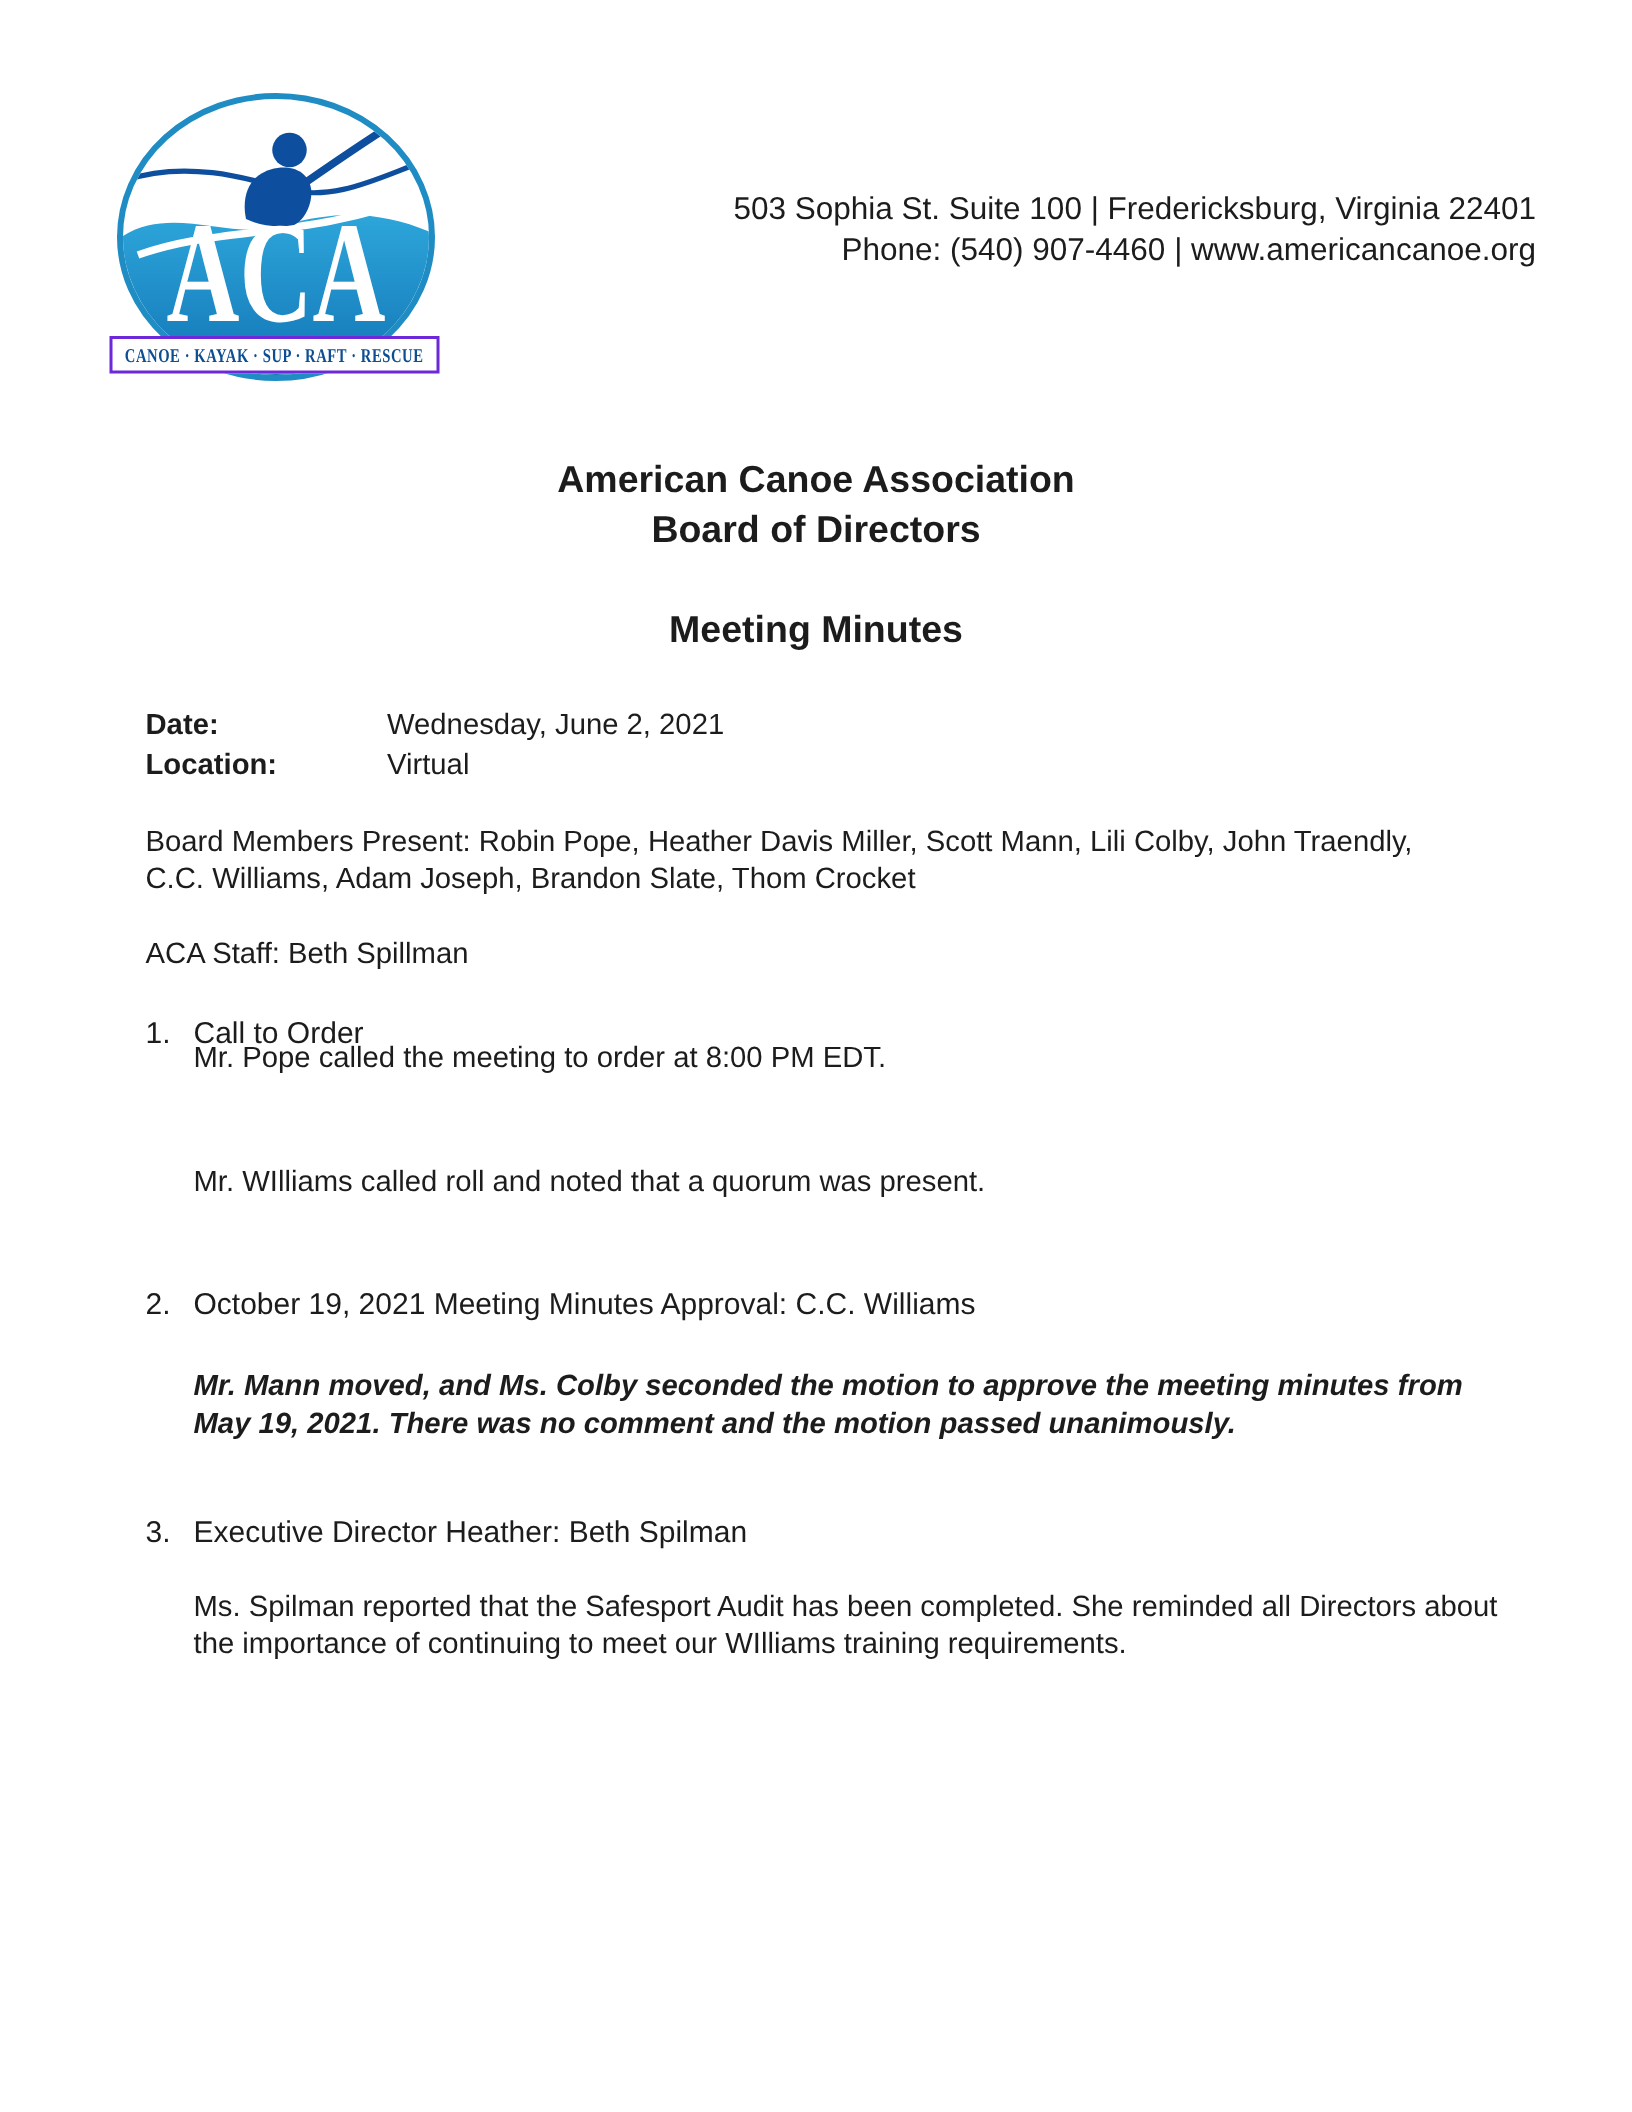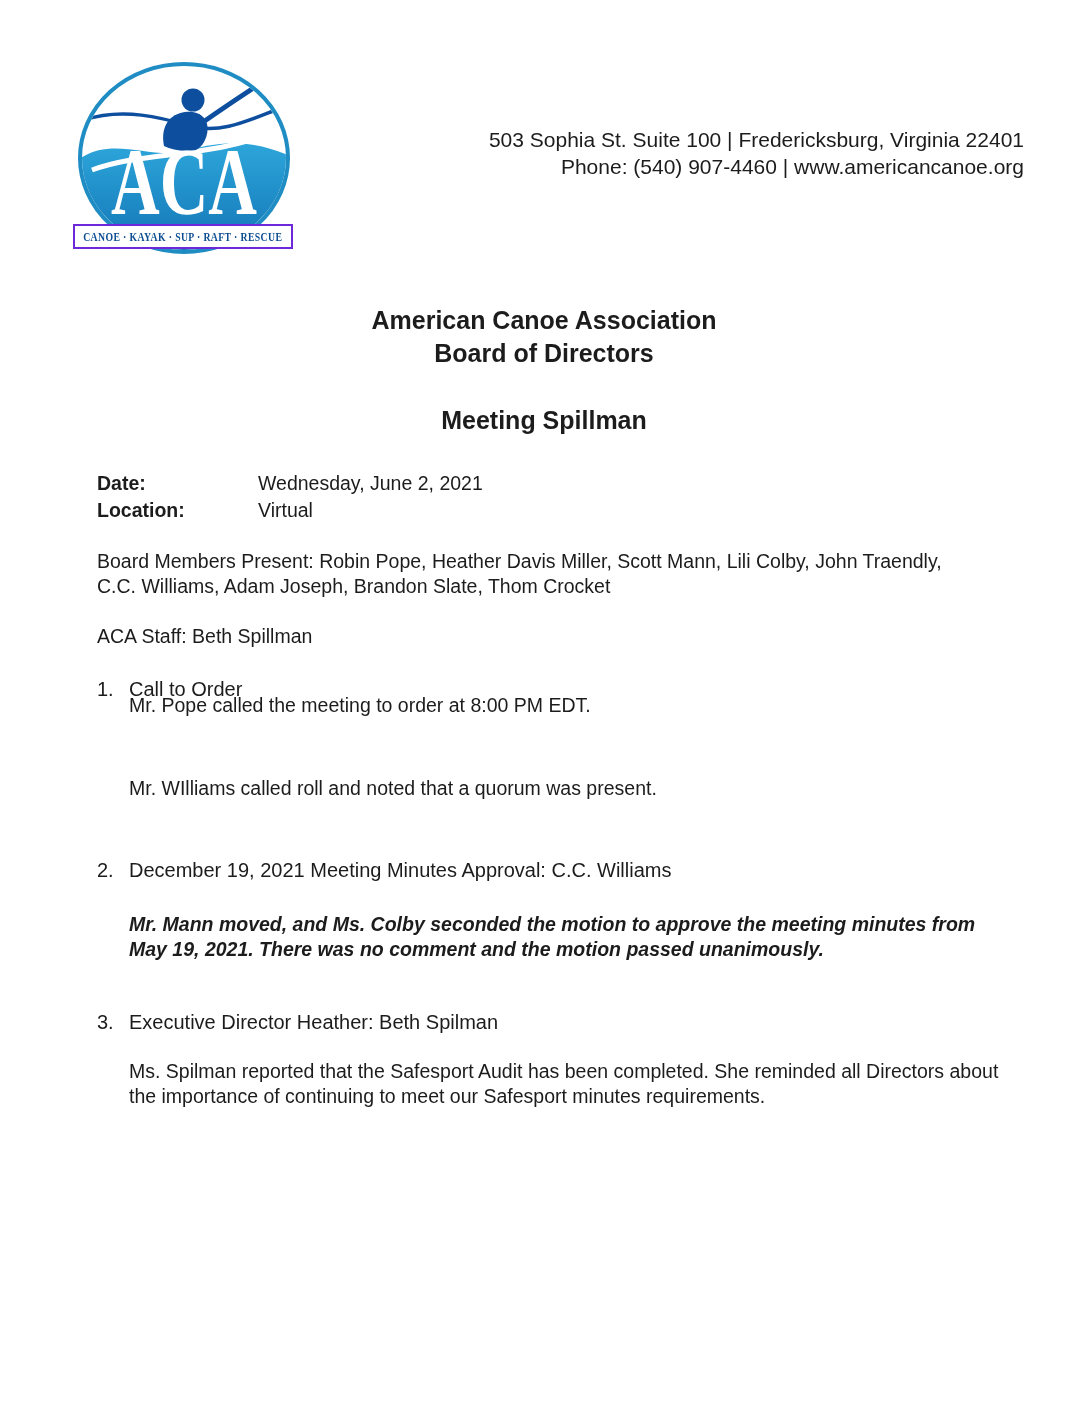--- a/index.html
+++ b/index.html
@@ -96,21 +96,21 @@
 
   <div class="letterhead">
     <div class="lh-sub">503 Sophia St. Suite 100 | Fredericksburg, Virginia 22401</div>
     <div class="lh-sub">Phone: (540) 907-4460 | www.americancanoe.org</div>
   </div>
 
   <div class="titles">
     <div>American Canoe Association</div>
     <div>Board of Directors</div>
   </div>
-  <div class="doc-title">Meeting Spillman</div>
+  <div class="doc-title">Meeting Minutes</div>
 
   <div class="meta">
     <div>
       <span class="meta-label">Date:</span><span>Wednesday, June 2, 2021</span>
     </div>
     <div>
       <span class="meta-label">Location:</span><span>Virtual</span>
     </div>
   </div>
 
@@ -120,28 +120,28 @@
   </div>
   <div class="para flush" style="top:624px;">ACA Staff: Beth Spillman</div>
 
   <div class="sec-head" style="top:677px;">
     <span class="sec-num">1.</span><span>Call to Order</span>
   </div>
   <div class="para indent" style="top:693px;text-align:right;">Mr. Pope called the meeting to order at 8:00 PM EDT.</div>
   <div class="para indent" style="top:776px;">Mr. WIlliams called roll and noted that a quorum was present.</div>
 
   <div class="sec-head" style="top:858px;">
-    <span class="sec-num">2.</span><span>December 19, 2021 Meeting Minutes Approval: C.C. Williams</span>
+    <span class="sec-num">2.</span><span>October 19, 2021 Meeting Minutes Approval: C.C. Williams</span>
   </div>
   <div class="para indent bold" style="top:912px;">
     <div>Mr. Mann moved, and Ms. Colby seconded the motion to approve the meeting minutes from</div>
     <div>May 19, 2021. There was no comment and the motion passed unanimously.</div>
   </div>
 
   <div class="sec-head" style="top:1010px;">
     <span class="sec-num">3.</span><span>Executive Director Heather: Beth Spilman</span>
   </div>
   <div class="para indent" style="top:1059px;">
     <div>Ms. Spilman reported that the Safesport Audit has been completed. She reminded all Directors about</div>
-    <div>the importance of continuing to meet our Safesport minutes requirements.</div>
+    <div>the importance of continuing to meet our WIlliams training requirements.</div>
   </div>
 
 </div>
 
 </body></html>

